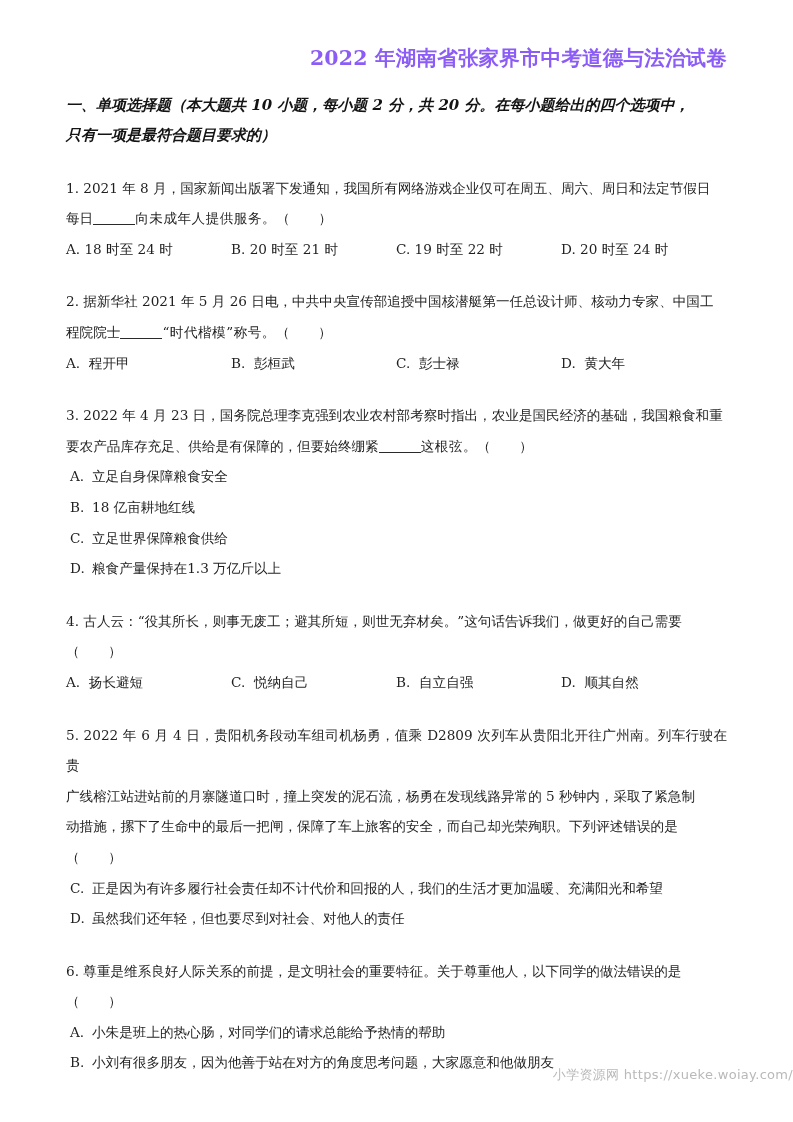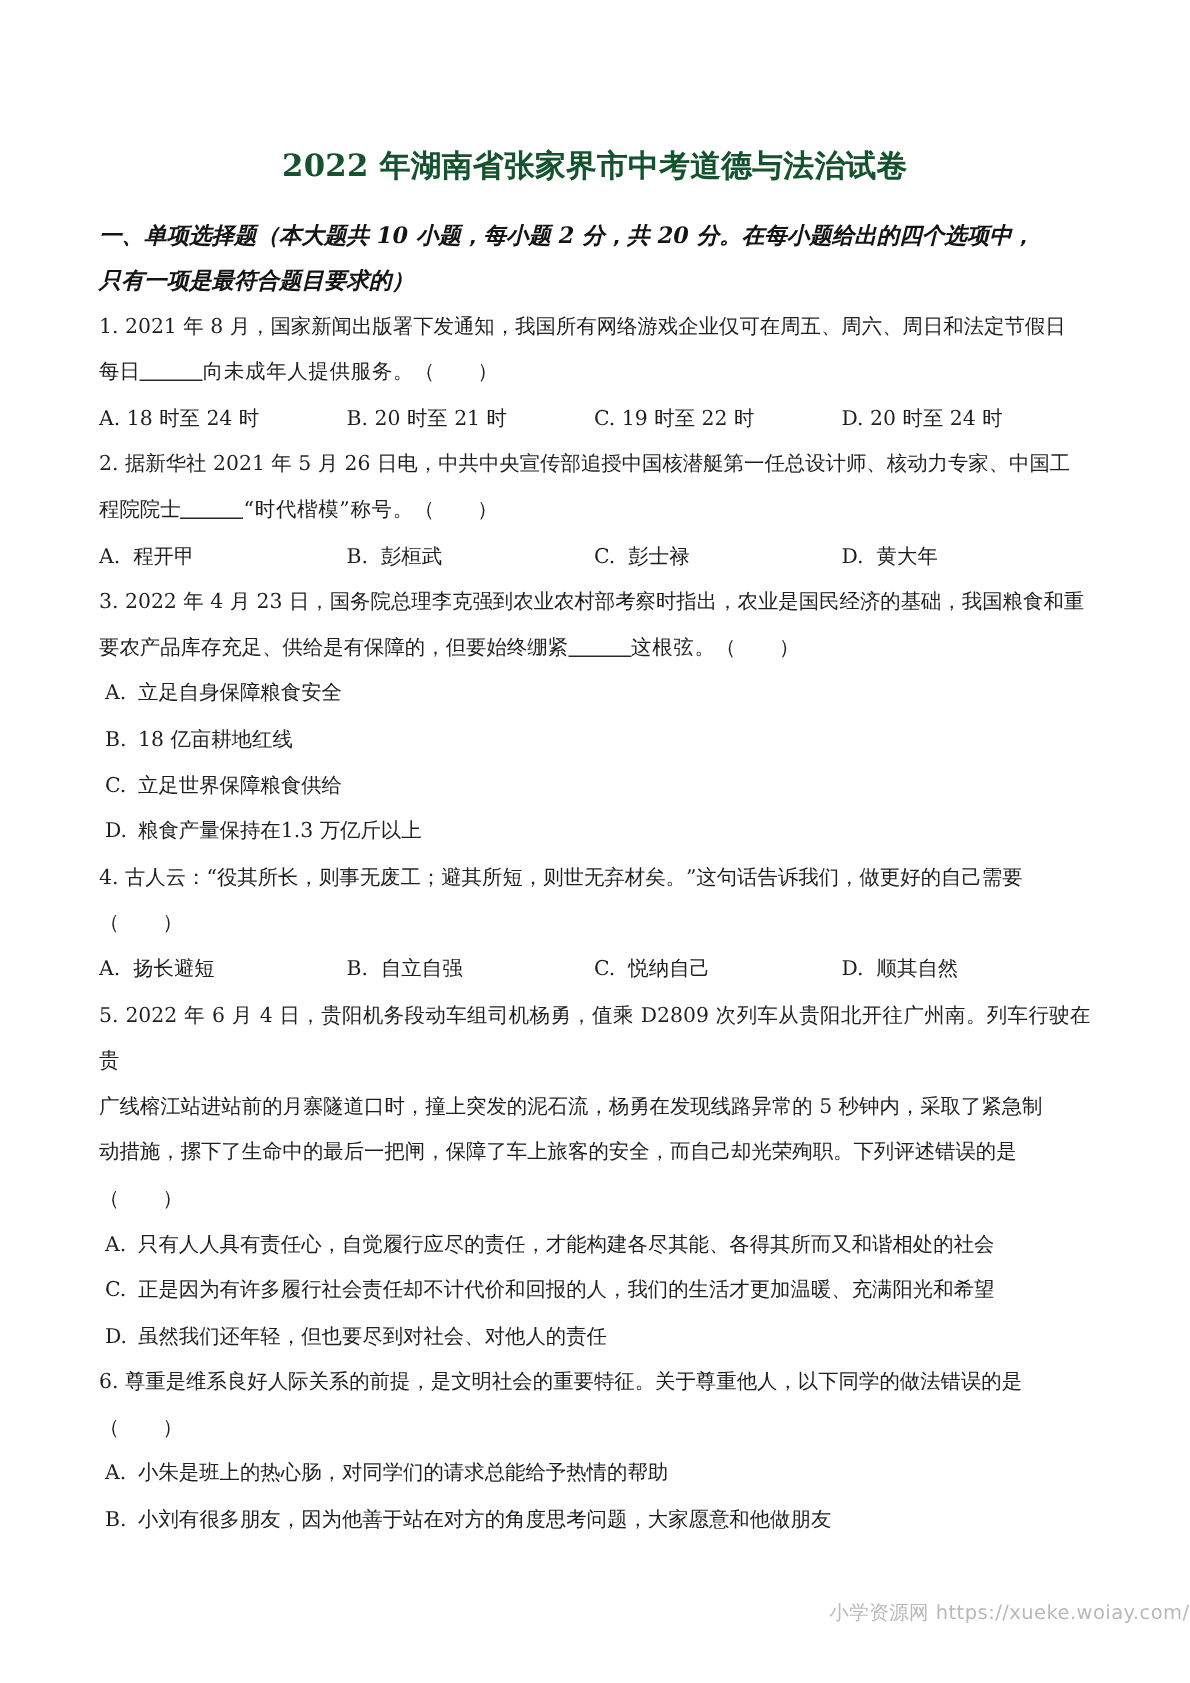--- a/index.html
+++ b/index.html
@@ -18,41 +18,41 @@
   .page {
     position: absolute;
     left: 0; top: 0;
     width: 793px;
     height: 1122px;
     box-sizing: border-box;
     padding: 0 66px;
   }
   .doc-title {
     margin: 0;
-    padding-top: 98px;
-    text-align: center;
+    padding-top: 46px;
+    text-align: right;
     font-size: 20.5px;
     font-weight: bold;
     letter-spacing: 0.2px;
     line-height: 1.25;
-    color: #14532d;
+    color: #8b5cf6;
   }
   .section-head {
     margin-top: 18px;
     font-size: 15px;
     font-weight: bold;
     line-height: 30.5px;
     color: #141414;
     text-align: justify;
     text-justify: inter-ideograph;
     font-style: italic;
   }
   .section-head .ln { display: block; }
   .q-block {
-    margin-top: 0;
+    margin-top: 22px;
   }
   .q-stem {
     font-size: 13.6px;
     line-height: 30.6px;
     color: #1f1f1f;
     text-align: justify;
     text-justify: inter-ideograph;
   }
   .q-stem .ln { display: block; white-space: pre-wrap; }
   .blank {
@@ -146,34 +146,33 @@
     <div class="opt-line"><span class="lbl">D.</span><span>粮食产量保持在1.3 万亿斤以上</span></div>
   </div>
 
   <div class="q-block">
     <div class="q-stem">
       <span class="ln">4. 古人云：“役其所长，则事无废工；避其所短，则世无弃材矣。”这句话告诉我们，做更好的自己需要</span>
       <span class="ln paren">（　　）</span>
     </div>
     <div class="opts-row">
       <div class="opt"><span>A.</span>&nbsp; <span>扬长避短</span></div>
+      <div class="opt"><span>C.</span>&nbsp; <span>悦纳自己</span></div>
       <div class="opt"><span>B.</span>&nbsp; <span>自立自强</span></div>
-      <div class="opt"><span>C.</span>&nbsp; <span>悦纳自己</span></div>
       <div class="opt"><span>D.</span>&nbsp; <span>顺其自然</span></div>
     </div>
   </div>
 
   <div class="q-block">
     <div class="q-stem">
       <span class="ln">5. 2022 年 6 月 4 日，贵阳机务段动车组司机杨勇，值乘 D2809 次列车从贵阳北开往广州南。列车行驶在贵</span>
       <span class="ln">广线榕江站进站前的月寨隧道口时，撞上突发的泥石流，杨勇在发现线路异常的 5 秒钟内，采取了紧急制</span>
       <span class="ln">动措施，摞下了生命中的最后一把闸，保障了车上旅客的安全，而自己却光荣殉职。下列评述错误的是</span>
       <span class="ln paren">（　　）</span>
     </div>
-    <div class="opt-line"><span class="lbl">A.</span><span>只有人人具有责任心，自觉履行应尽的责任，才能构建各尽其能、各得其所而又和谐相处的社会</span></div>
     <div class="opt-line"><span class="lbl">C.</span><span>正是因为有许多履行社会责任却不计代价和回报的人，我们的生活才更加温暖、充满阳光和希望</span></div>
     <div class="opt-line"><span class="lbl">D.</span><span>虽然我们还年轻，但也要尽到对社会、对他人的责任</span></div>
   </div>
 
   <div class="q-block">
     <div class="q-stem">
       <span class="ln">6. 尊重是维系良好人际关系的前提，是文明社会的重要特征。关于尊重他人，以下同学的做法错误的是</span>
       <span class="ln paren">（　　）</span>
     </div>
     <div class="opt-line"><span class="lbl">A.</span><span>小朱是班上的热心肠，对同学们的请求总能给予热情的帮助</span></div>

